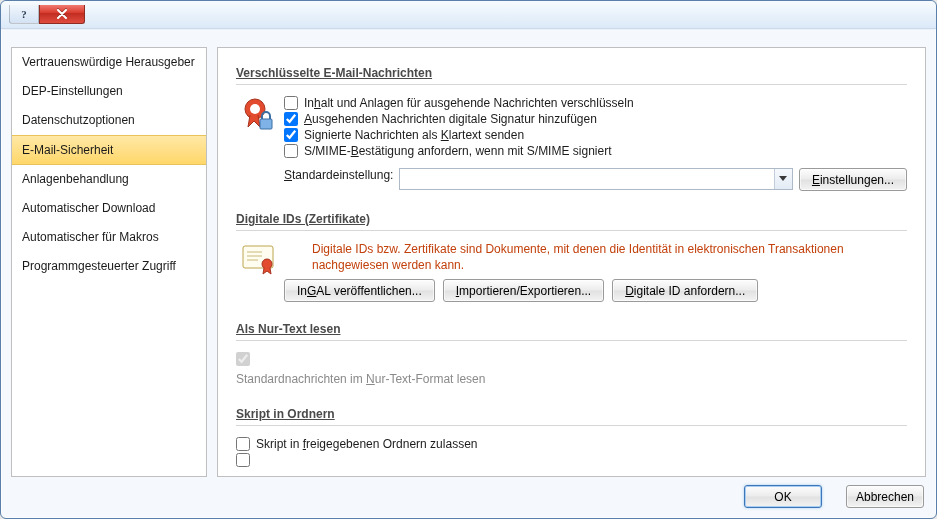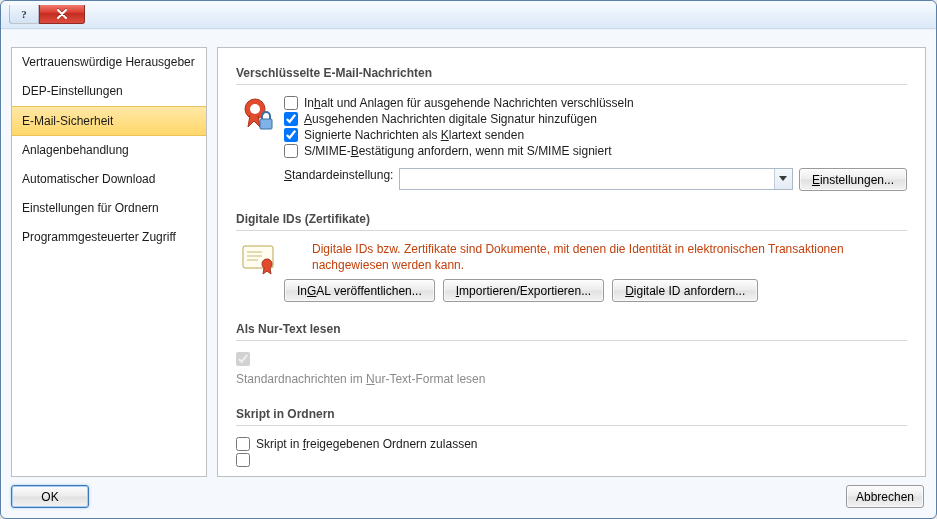--- a/index.html
+++ b/index.html
@@ -77,20 +77,21 @@
     overflow: auto;
     position: relative;
   }
 
   .section-header {
     font-weight: bold;
     color: #4a4a4a;
     padding: 6px 0 4px 0;
     border-bottom: 1px solid #d7d7d7;
     margin-bottom: 10px;
+    text-decoration: underline;
   }
 
   .encicon {
     float: left;
     margin: 2px 10px 0 6px;
     width: 32px; height: 36px;
   }
 
   .option-row {
     display: flex; gap: 6px;
@@ -141,21 +142,21 @@
 
   .certicon {
     float: left; margin: 2px 10px 0 6px;
     width: 32px; height: 32px;
   }
   .cert-text { margin-left: 76px; color: #c2410c; line-height: 1.35; margin-bottom: 4px; }
 
   .section { clear: both; margin-bottom: 14px; }
 
   .footer {
-    display: flex; justify-content: space-between; gap: 24px;
+    display: flex; justify-content: flex-end; gap: 24px;
     padding: 8px 2px 0 0;
   }
   .footer .btn { width: 78px; }
 
   .disabled { color: #8a8a8a; }
 </style>
 </head>
 <body>
 
 <div class="window">
@@ -174,24 +175,25 @@
       </div>
     </div>
   </div>
 
   <div class="client">
     <div class="main-row">
 
       <div class="nav-pane">
         <div class="nav-item">Vertrauenswürdige Herausgeber</div>
         <div class="nav-item">DEP-Einstellungen</div>
+        <div class="nav-item">Datenschutzoptionen</div>
         <div class="nav-item selected">E-Mail-Sicherheit</div>
         <div class="nav-item">Anlagenbehandlung</div>
         <div class="nav-item">Automatischer Download</div>
-        <div class="nav-item">Einstellungen für Ordnern</div>
+        <div class="nav-item">Automatischer für Makros</div>
         <div class="nav-item">Programmgesteuerter Zugriff</div>
       </div>
 
       <div class="content-pane">
 
         <div class="section">
           <div class="section-header">Verschlüsselte E-Mail-Nachrichten</div>
           <svg class="encicon" viewBox="0 0 32 36">
             <circle cx="13" cy="12" r="10" fill="#e24b2e" stroke="#a8331d"></circle>
             <circle cx="13" cy="12" r="5" fill="#fff"></circle>

